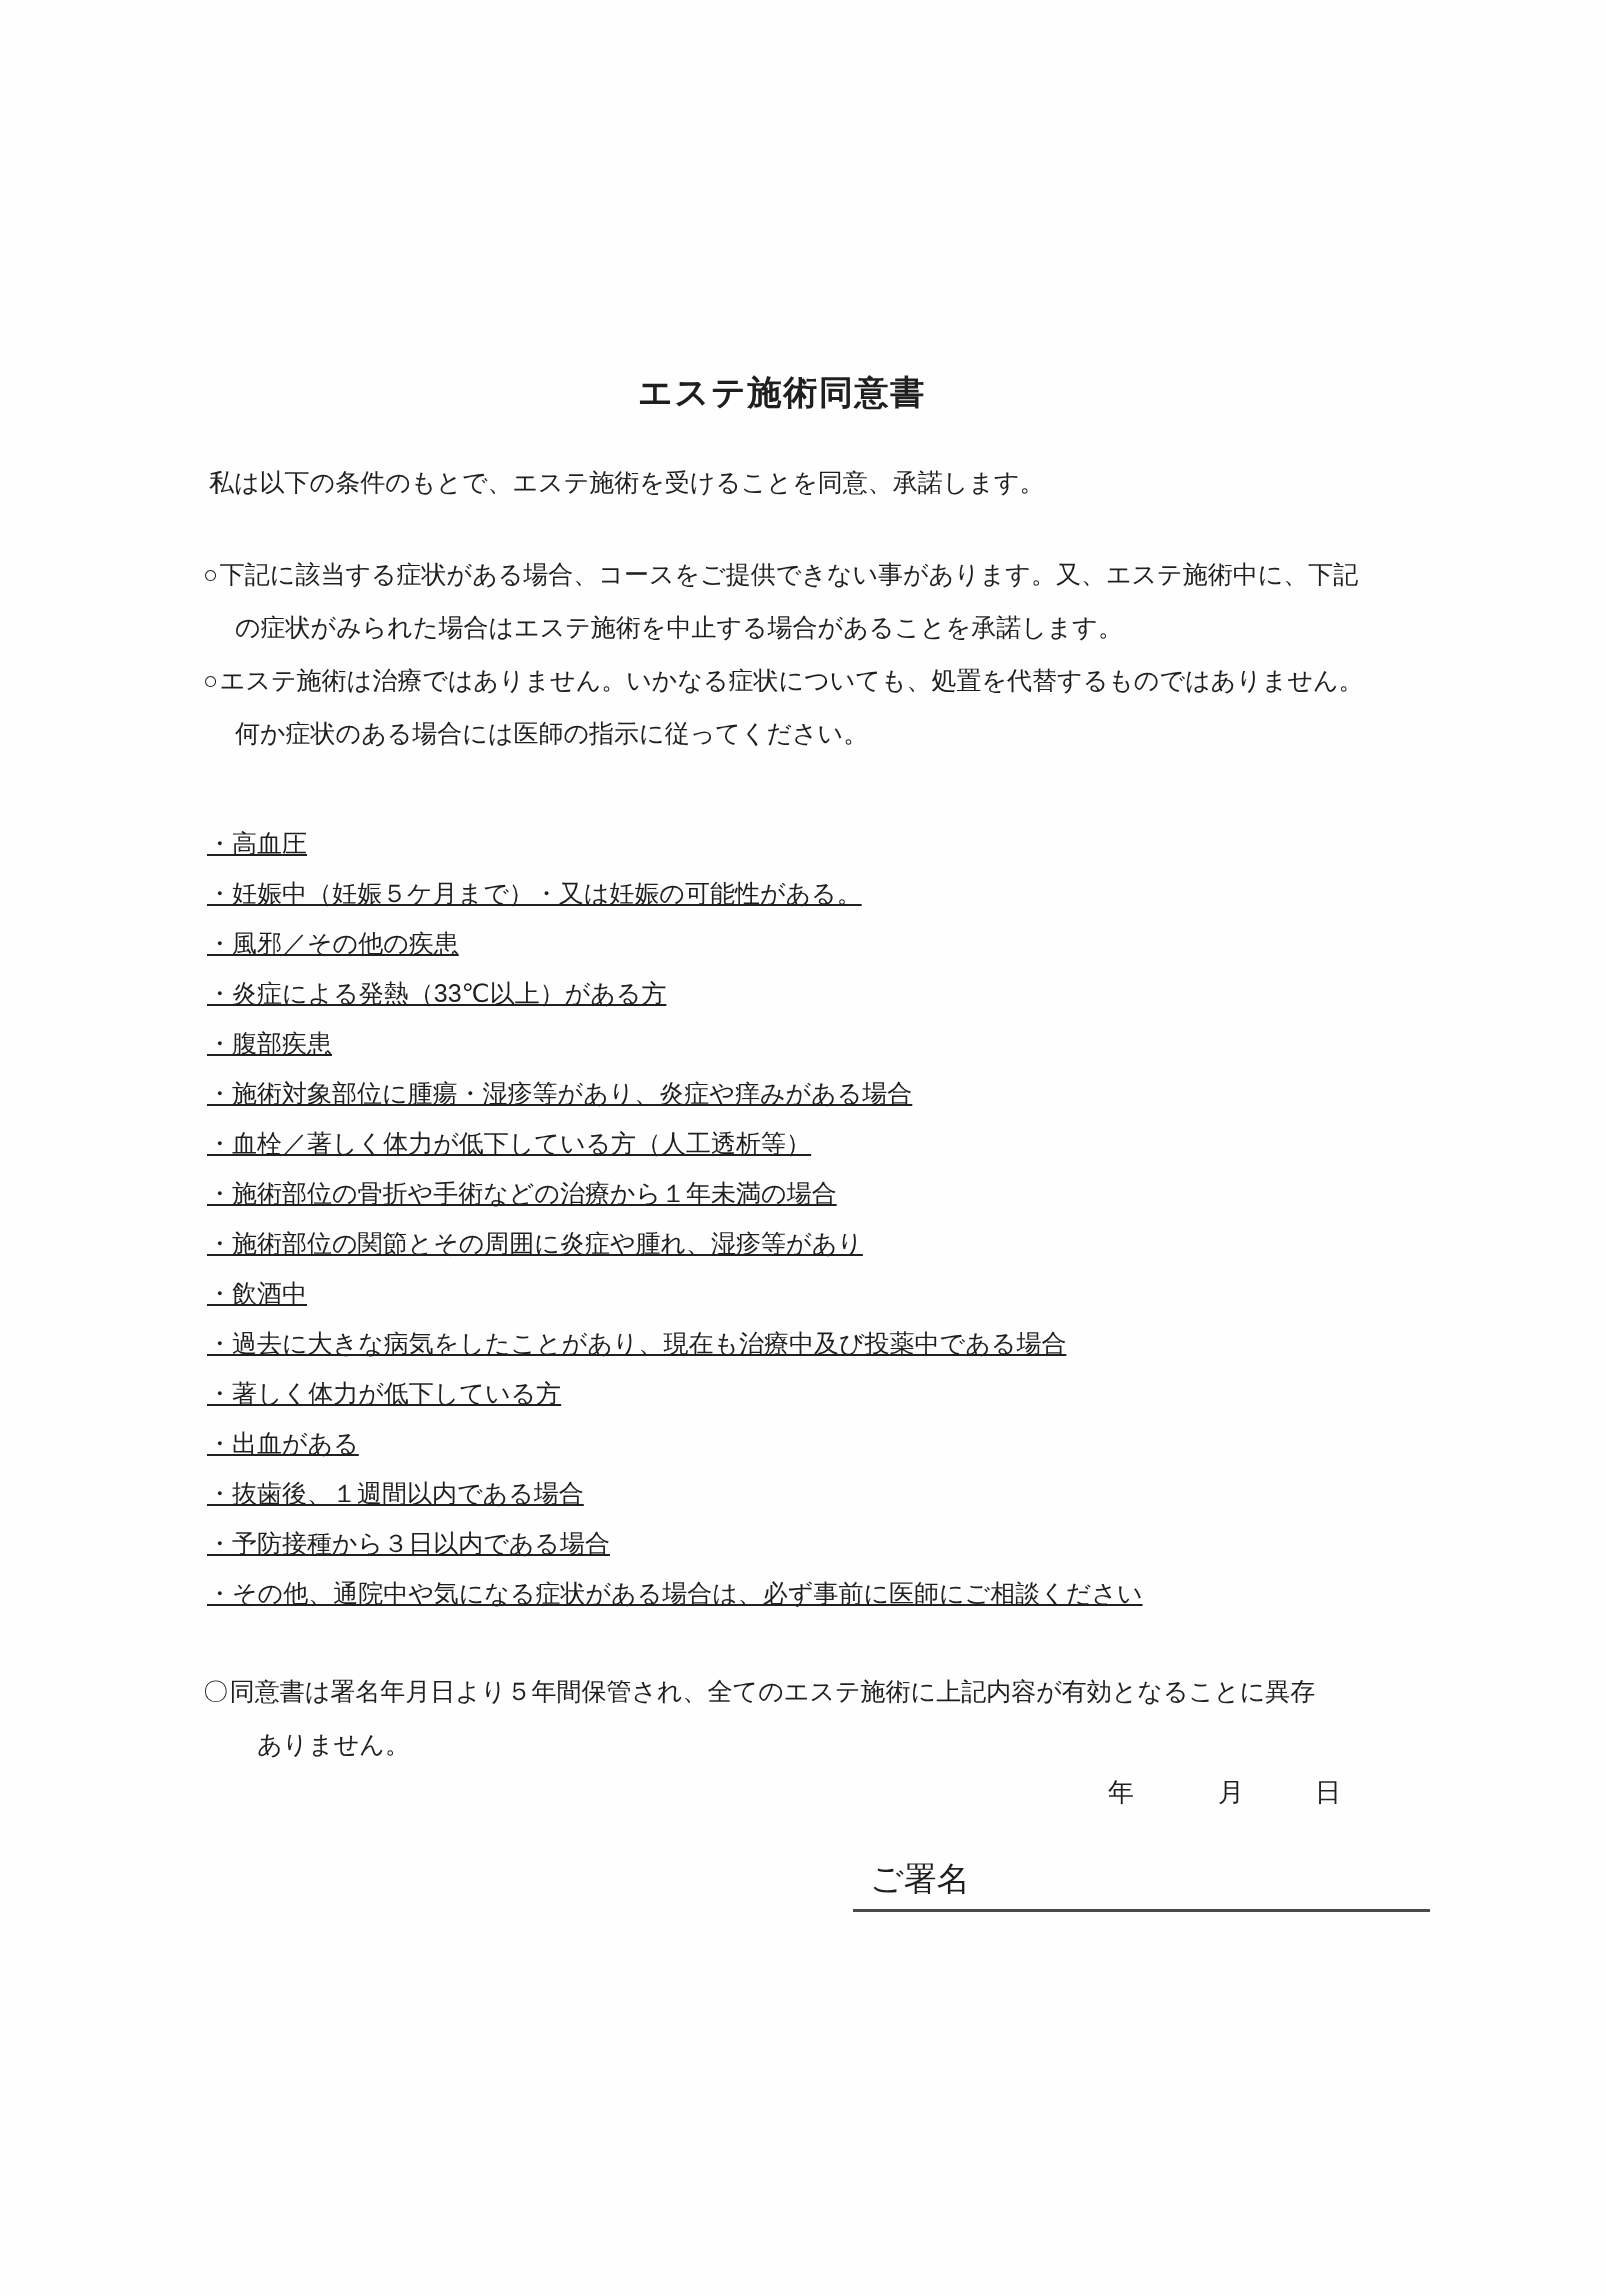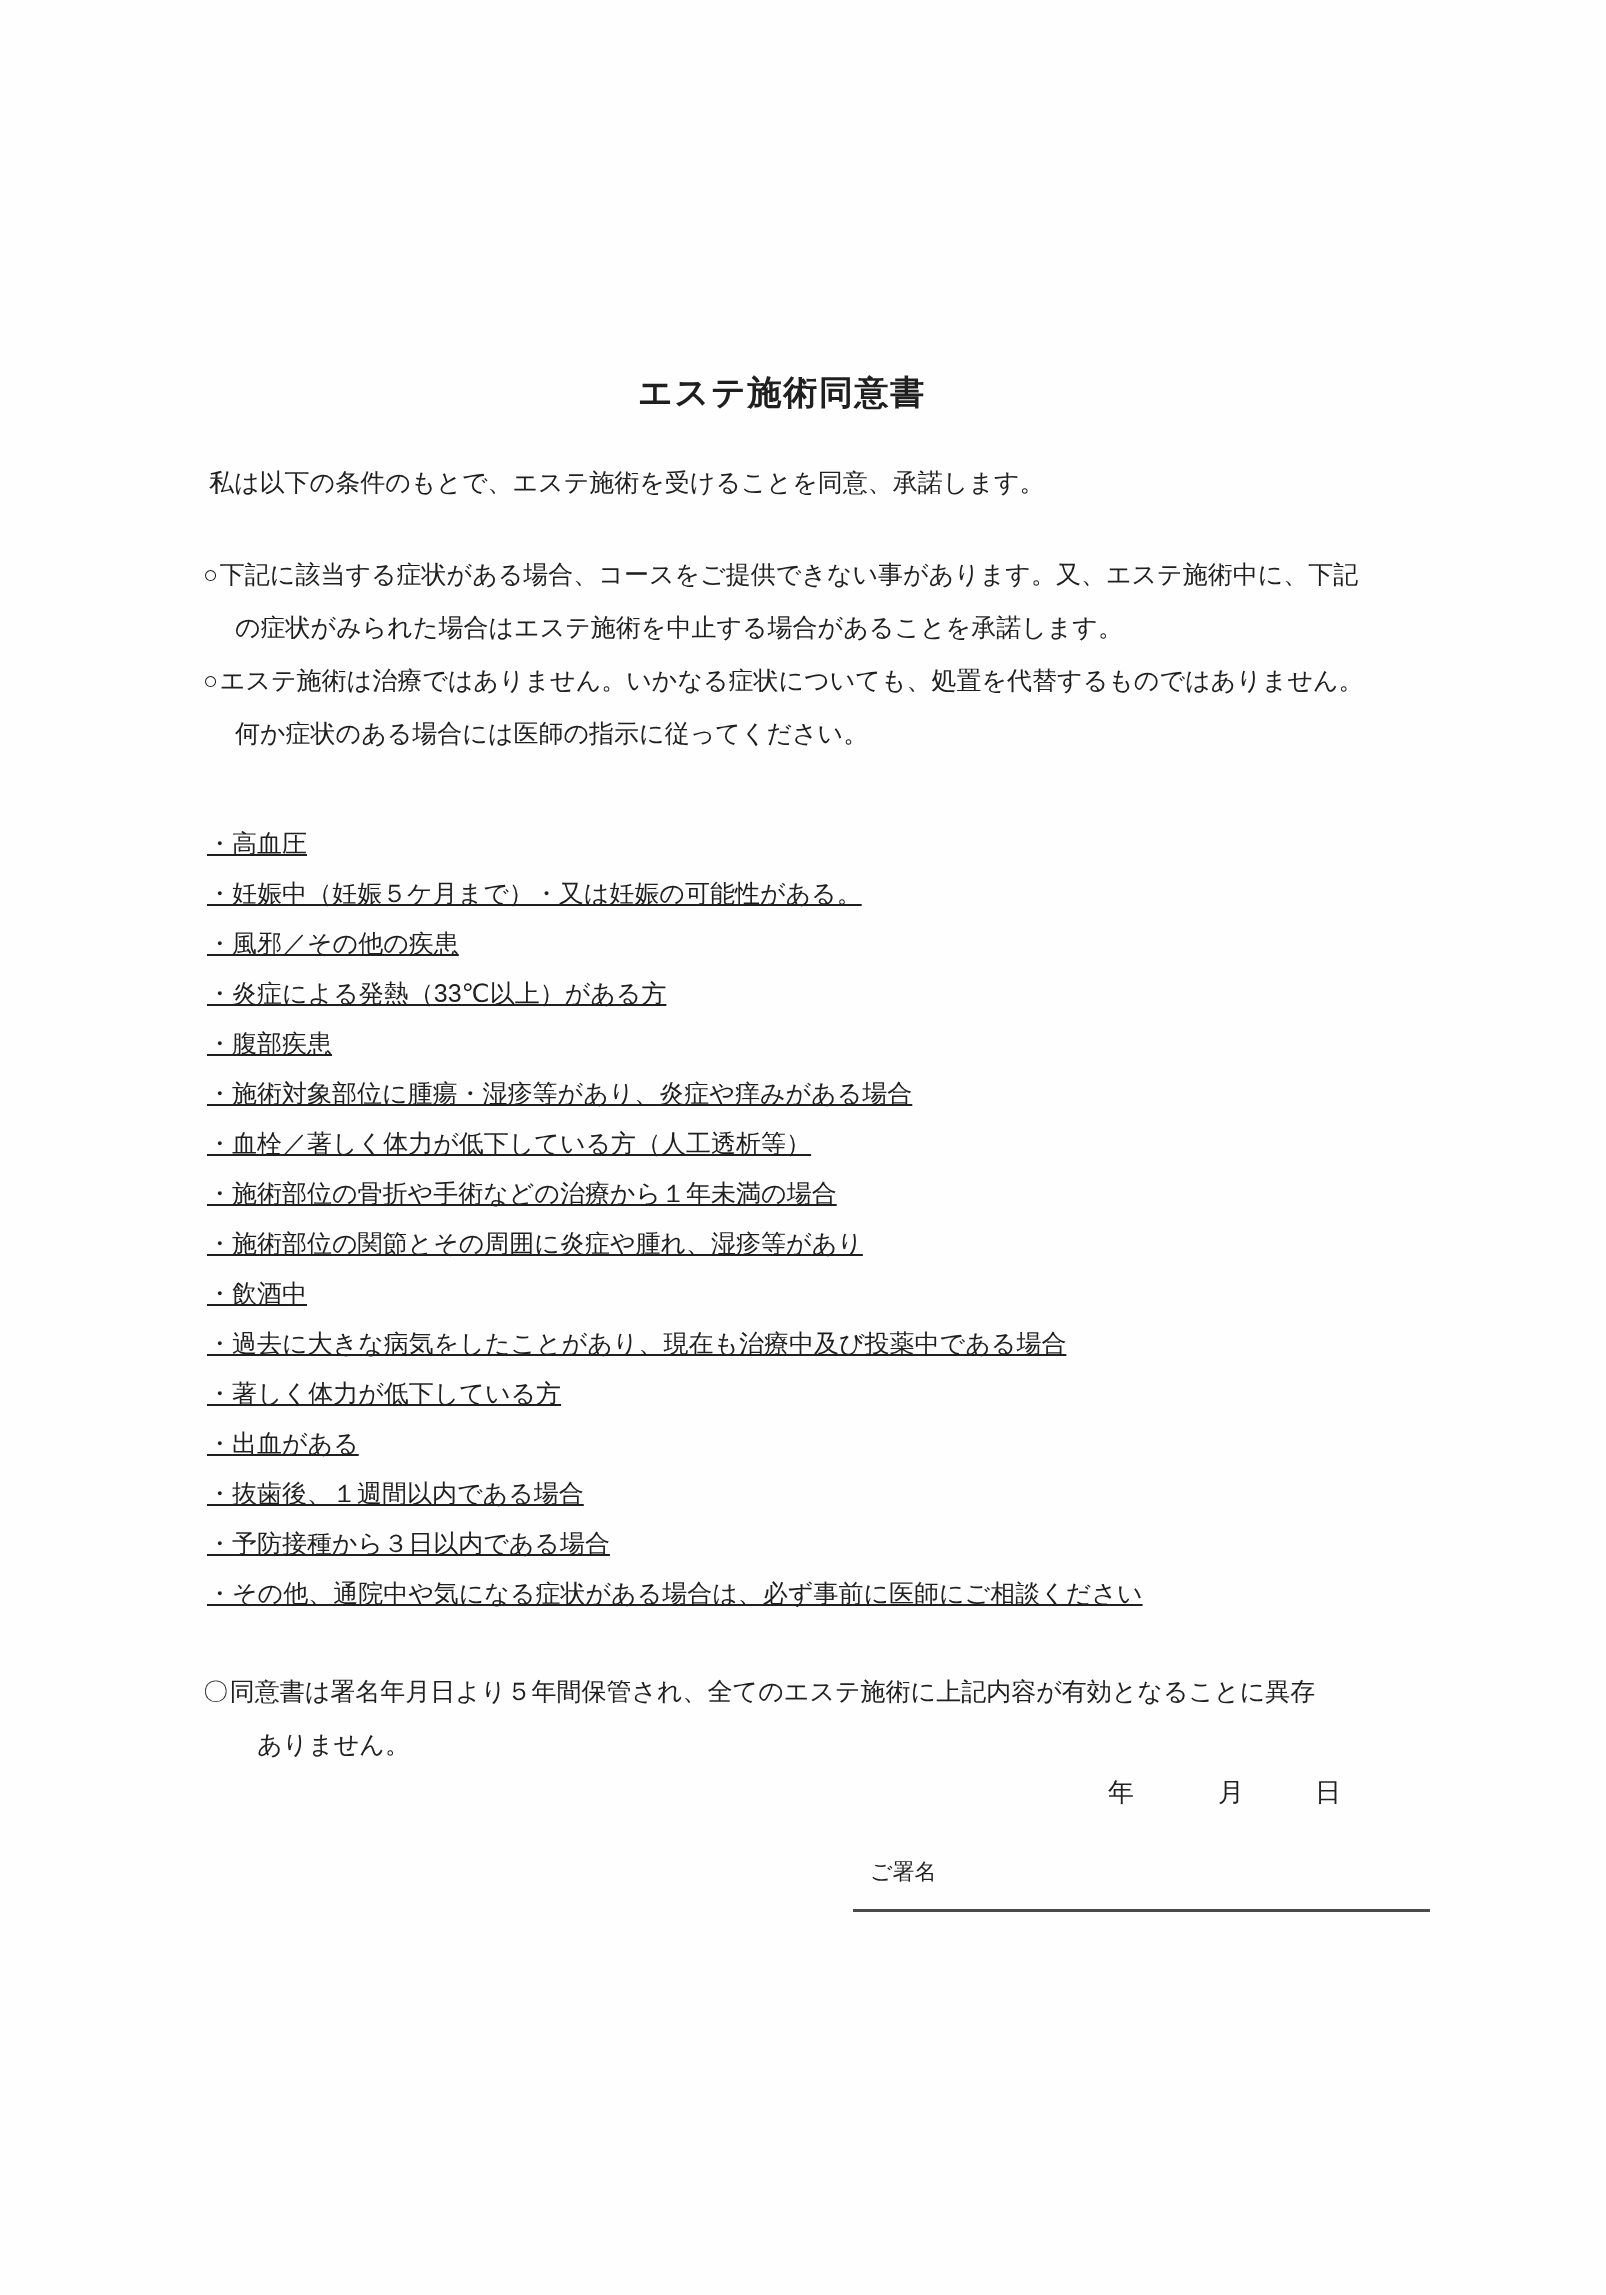--- a/index.html
+++ b/index.html
@@ -88,21 +88,21 @@
   .date-line .m-label {
     margin-left: 84px;
   }
   .date-line .d-label {
     margin-left: 71px;
   }
   .signature-label {
     position: absolute;
     top: 1857px;
     left: 870px;
-    font-size: 22px;
+    font-size: 33px;
     white-space: nowrap;
   }
   .signature-line {
     position: absolute;
     top: 1909px;
     left: 853px;
     width: 577px;
     height: 3.3px;
     background: #4a4a4a;
   }

